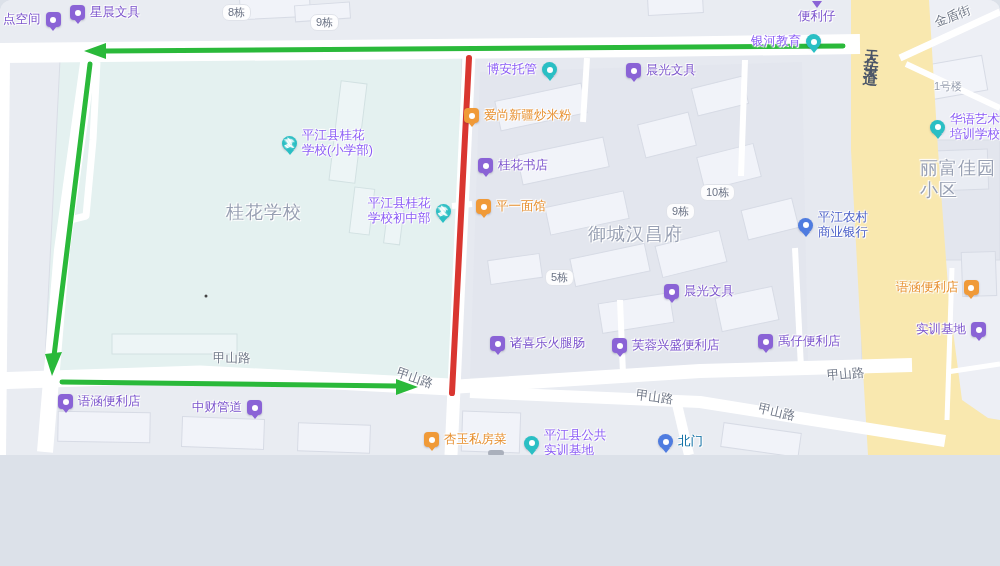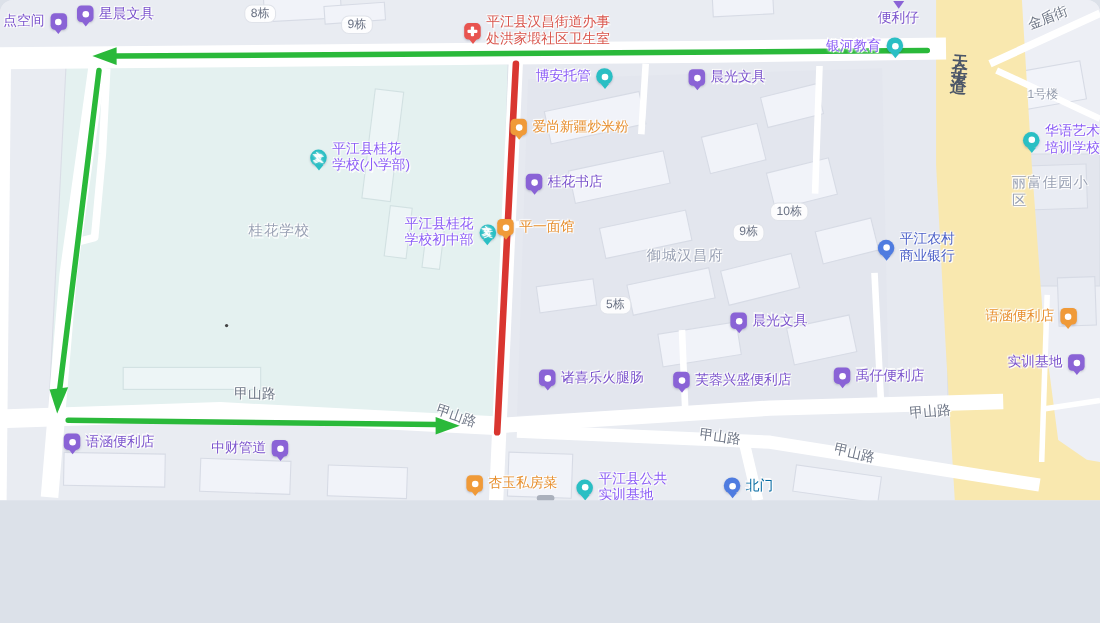--- a/index.html
+++ b/index.html
@@ -21,21 +21,21 @@
   .pin.cross::before{display:none;}
   .pin .bh{position:absolute;left:3px;top:6.2px;width:9px;height:2.6px;background:#fff;border-radius:1px;}
   .pin .bv{position:absolute;left:6.2px;top:3px;width:2.6px;height:9px;background:#fff;border-radius:1px;}
   .tri-icon{width:0;height:0;border-left:5px solid transparent;border-right:5px solid transparent;border-top:7px solid #8a63d6;}
   .c-purple{color:#7a52cc}.c-teal{color:#8b5cf6}.c-orange{color:#e78f2e}.c-red{color:#d9534a}
   .c-blue{color:#0369a1}.c-bank{color:#4a5fc8}.c-gray{color:#959dae}
   .chip{position:absolute;font-size:11px;color:#6b7385;background:rgba(255,255,255,.88);
         border:1px solid #e0e3ea;border-radius:7px;padding:0 5px;line-height:15px;}
   .roadname{position:absolute;font-size:12.5px;color:#6d7585;
         text-shadow:0 0 2px #fff,0 0 2px #fff,1px 1px 0 #fff,-1px -1px 0 #fff;}
-  .area{font-size:13px;color:#98a0b3;letter-spacing:1px;}
+  .area{font-size:18px;color:#98a0b3;letter-spacing:1px;}
   .vroad{position:absolute;writing-mode:vertical-rl;font-size:15px;color:#4c5668;letter-spacing:7px;font-weight:bold;
         text-shadow:0 0 2px #f9e8af;}
   .scroll-line{position:absolute;left:0;top:451px;width:1000px;height:4px;border-bottom:2px solid #c6cbd4;}
   .scroll-handle{position:absolute;left:488px;top:450px;width:16px;height:6px;background:#aab0bc;border-radius:3px;}
   .legend{position:absolute;left:0;top:455px;width:1000px;height:111px;background:#dce1e9;}
 </style>
 </head>
 <body>
 
 <div class="stage">
@@ -138,25 +138,20 @@
     <div class="lbl c-gray" style="left:934px;top:80px;font-size:11px">1号楼</div>
 
     <div class="poi" style="left:3px;top:12px">
       <span class="c-purple">点空间</span>
       <span class="pin" style="--c:#8a63d6"></span>
     </div>
     <div class="poi" style="left:70px;top:5px">
       <span class="pin" style="--c:#8a63d6"></span>
       <span class="c-purple">星晨文具</span>
     </div>
-    <div class="poi" style="left:422px;top:13px">
-      <span class="pin cross" style="--c:#e85450"><i class="bh"></i><i class="bv"></i></span>
-      <span class="c-red">平江县汉昌街道办事
-处洪家塅社区卫生室</span>
-    </div>
     <div class="poi" style="left:487px;top:62px">
       <span class="c-teal">博安托管</span>
       <span class="pin round" style="--c:#2abfc4"></span>
     </div>
     <div class="poi" style="left:626px;top:63px">
       <span class="pin" style="--c:#8a63d6"></span>
       <span class="c-purple">晨光文具</span>
     </div>
     <div class="poi col" style="left:798px;top:1px">
       <span class="tri-icon"></span>
@@ -167,21 +162,21 @@
       <span class="pin round" style="--c:#2abfc4"></span>
     </div>
     <div class="poi" style="left:464px;top:108px">
       <span class="pin" style="--c:#f09a38"></span>
       <span class="c-orange">爱尚新疆炒米粉</span>
     </div>
     <div class="poi" style="left:478px;top:158px">
       <span class="pin" style="--c:#8a63d6"></span>
       <span class="c-purple">桂花书店</span>
     </div>
-    <div class="poi" style="left:452px;top:199px">
+    <div class="poi" style="left:476px;top:199px">
       <span class="pin" style="--c:#f09a38"></span>
       <span class="c-orange">平一面馆</span>
     </div>
     <div class="poi" style="left:282px;top:128px">
       <span class="pin school" style="--c:#2abfc4">文</span>
       <span class="c-teal">平江县桂花
 学校(小学部)</span>
     </div>
     <div class="poi" style="left:368px;top:196px">
       <span class="c-teal">平江县桂花

